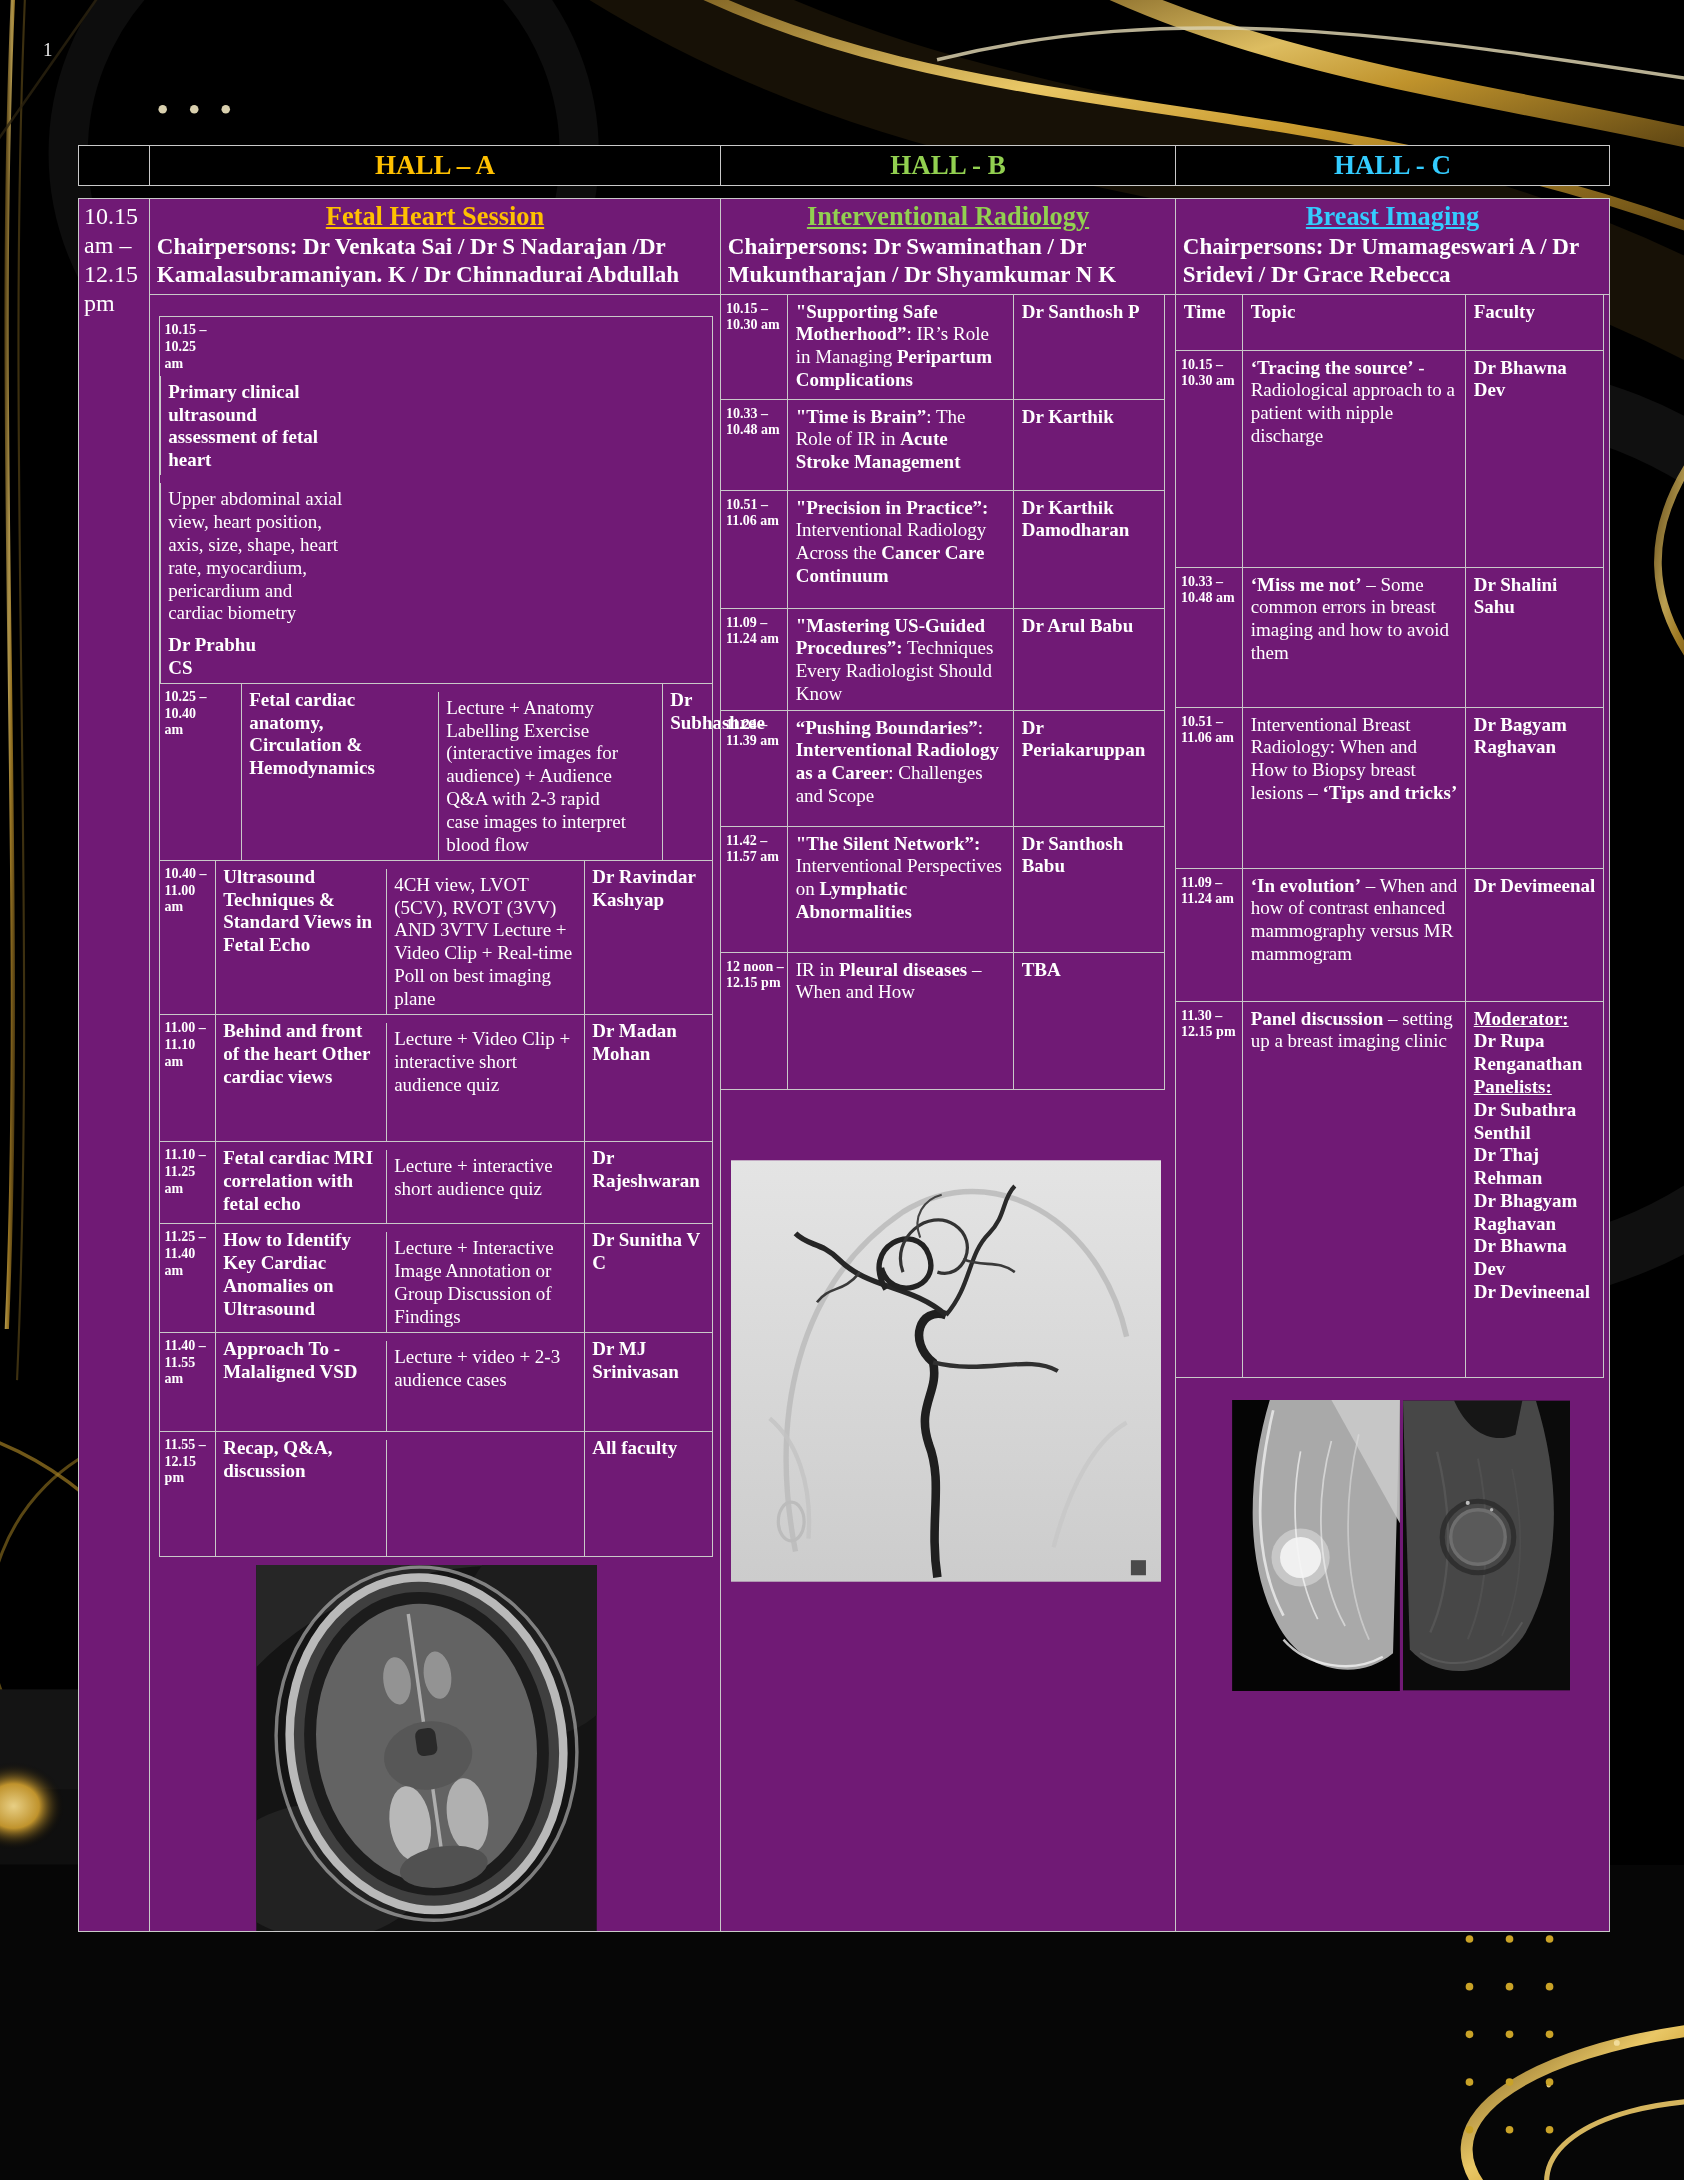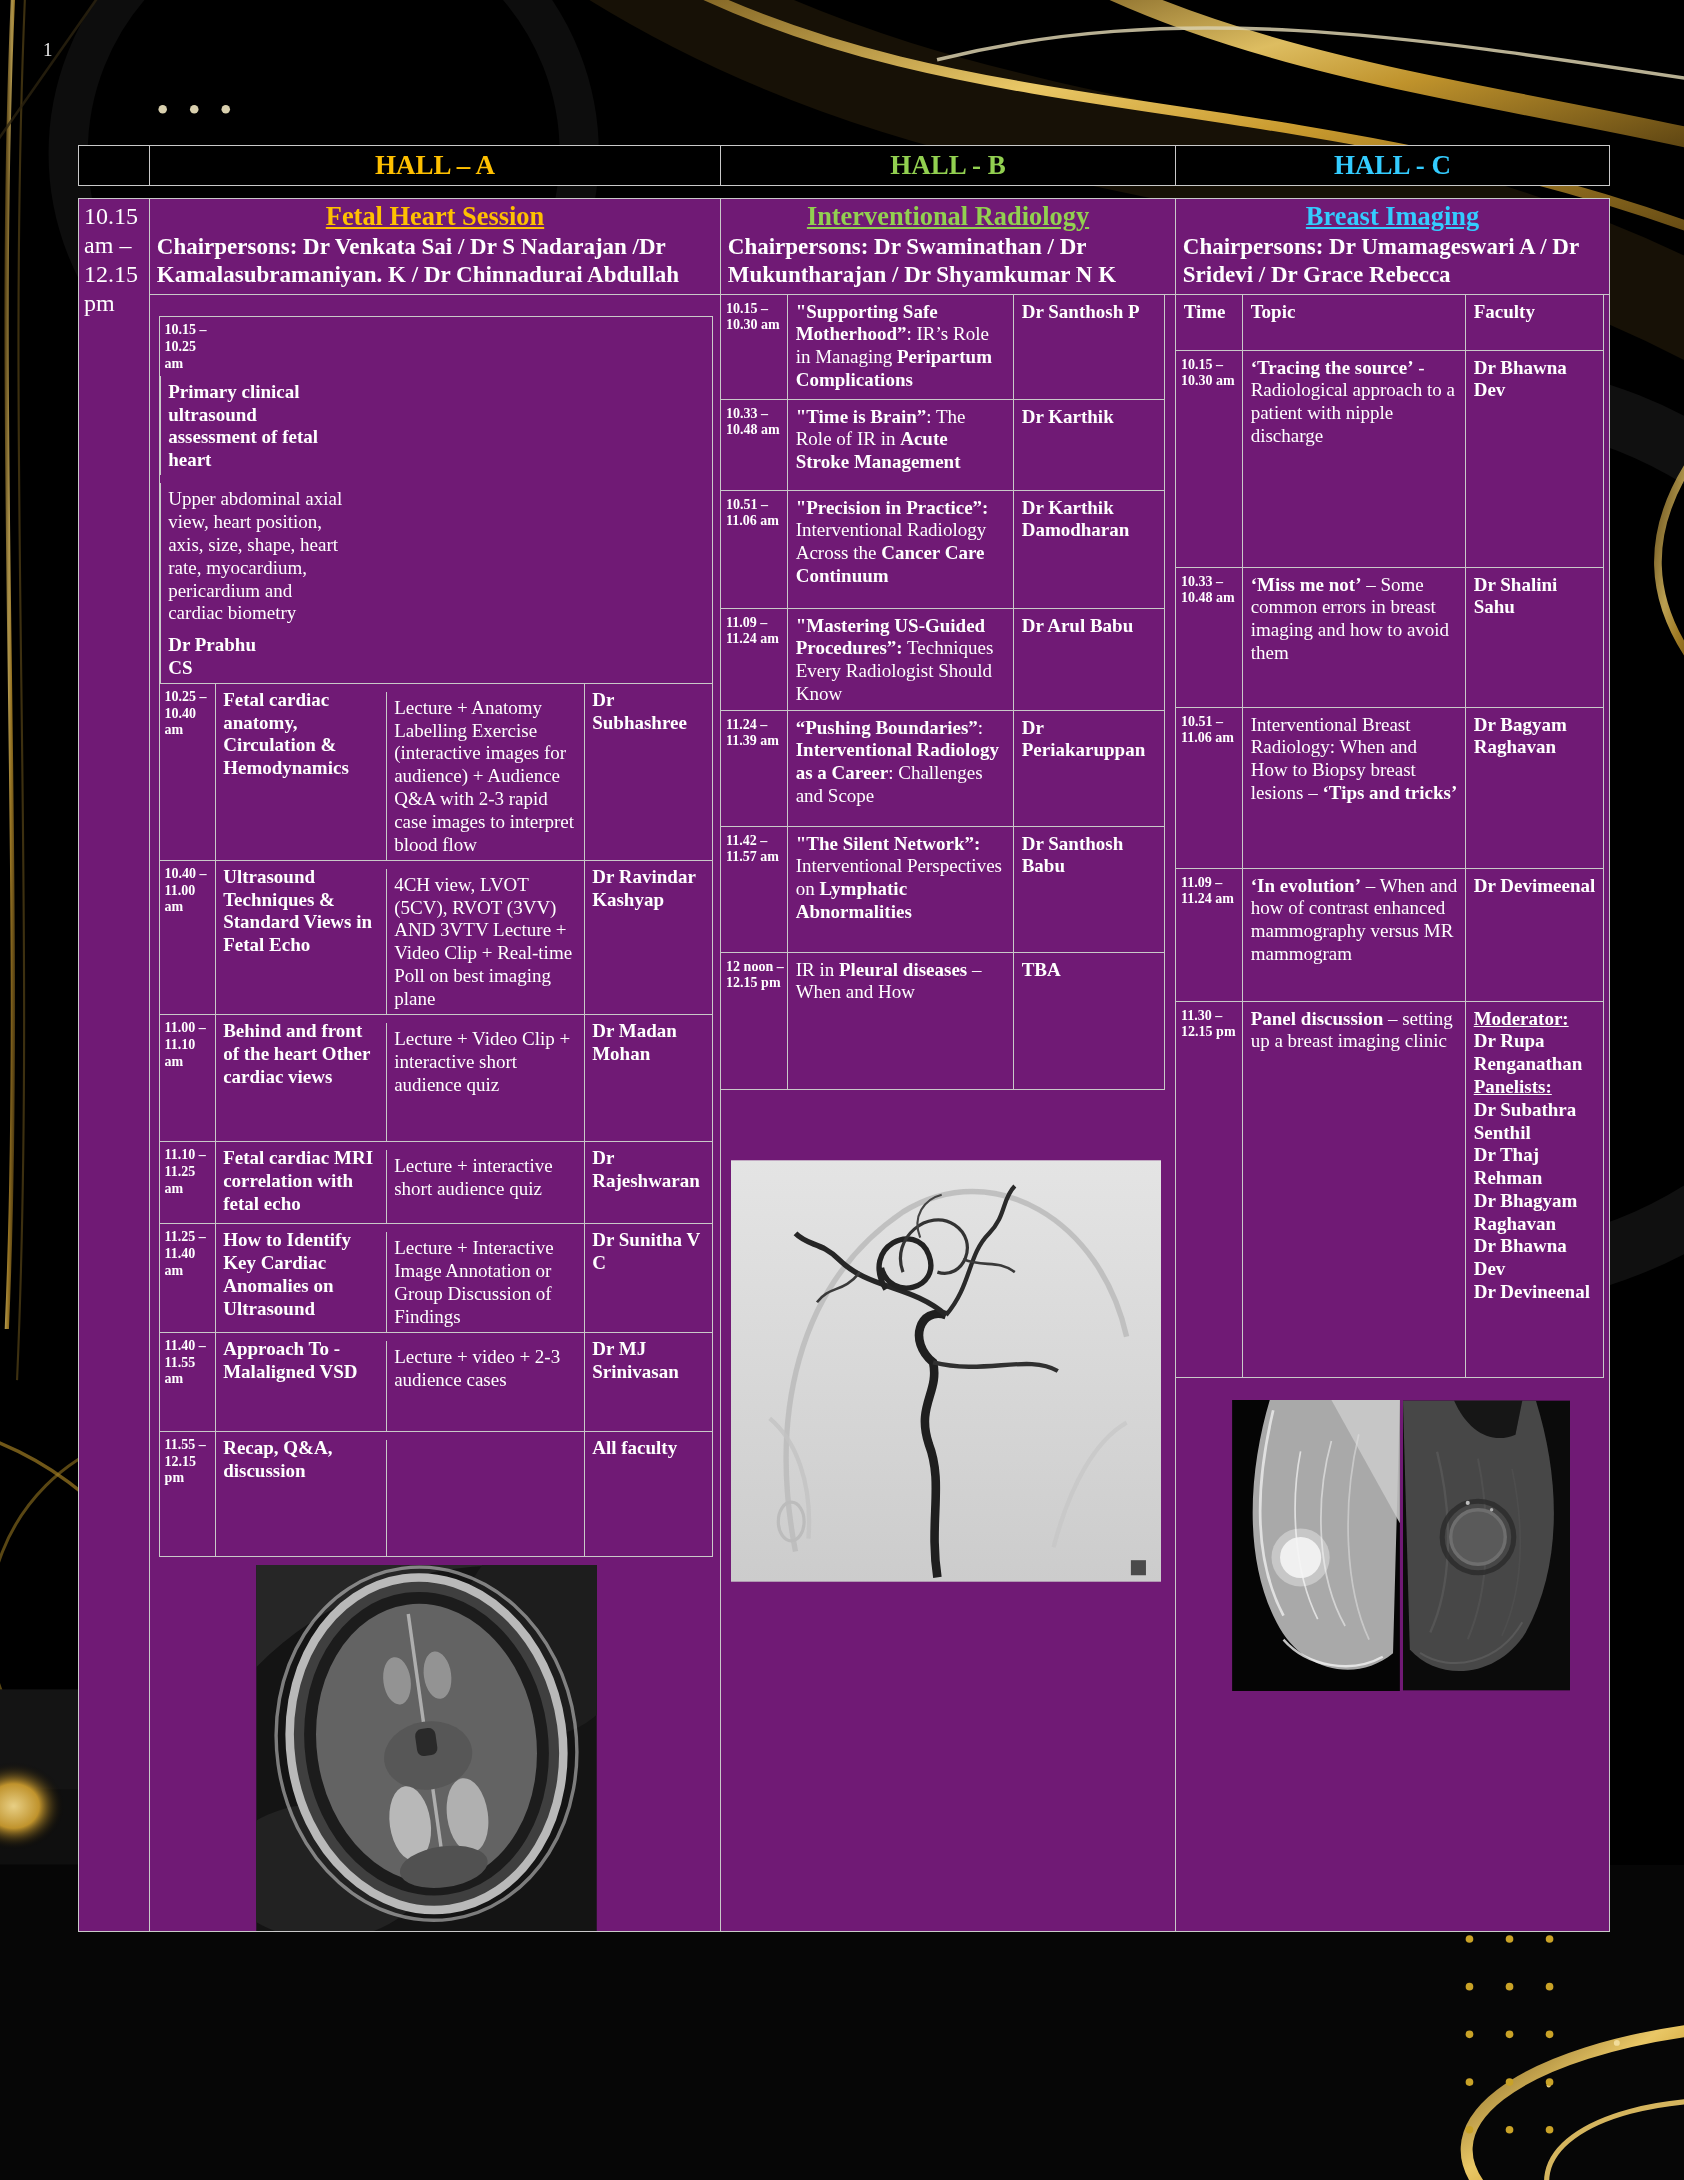--- a/index.html
+++ b/index.html
@@ -41,21 +41,21 @@
   .cell{box-sizing:border-box;border-left:1.7px solid var(--border);flex-shrink:0;
         padding:5.1px 7.7px 3.4px 7.7px;font-size:19px;line-height:1.2;}
   .cell:first-child{border-left:none;}
   .tcell{font-weight:bold;font-size:14px;padding-left:5.1px;padding-right:1.7px;}
   .bold{font-weight:bold;}
   .b{font-weight:bold;} .u{text-decoration:underline;}
   .ga1{width:55px;} .ga2{width:171px;} .ga3{width:198px;margin-top:8px;} .ga4{width:130px;}
   .gb1{width:66px;} .gb2{width:226px;} .gb3{width:152px;}
   .gc1{width:66px;} .gc2{width:223px;} .gc3{width:139px;}
   .grid-a .row:nth-of-type(1){min-height:149px;flex-direction:column;}
-  .grid-a .row:nth-of-type(2){min-height:169px;}
+  .grid-a .row:nth-of-type(2){min-height:169px;gap:26px;}
   .grid-a .row:nth-of-type(3){min-height:145px;}
   .grid-a .row:nth-of-type(4){min-height:126px;}
   .grid-a .row:nth-of-type(5){min-height:81px;}
   .grid-a .row:nth-of-type(6){min-height:85px;}
   .grid-a .row:nth-of-type(7){min-height:98px;}
   .grid-a .row:nth-of-type(8){min-height:124px;}
   .grid-b .row:nth-of-type(1){min-height:104px;}
   .grid-b .row:nth-of-type(2){min-height:90px;}
   .grid-b .row:nth-of-type(3){min-height:117px;}
   .grid-b .row:nth-of-type(4){min-height:101px;}

